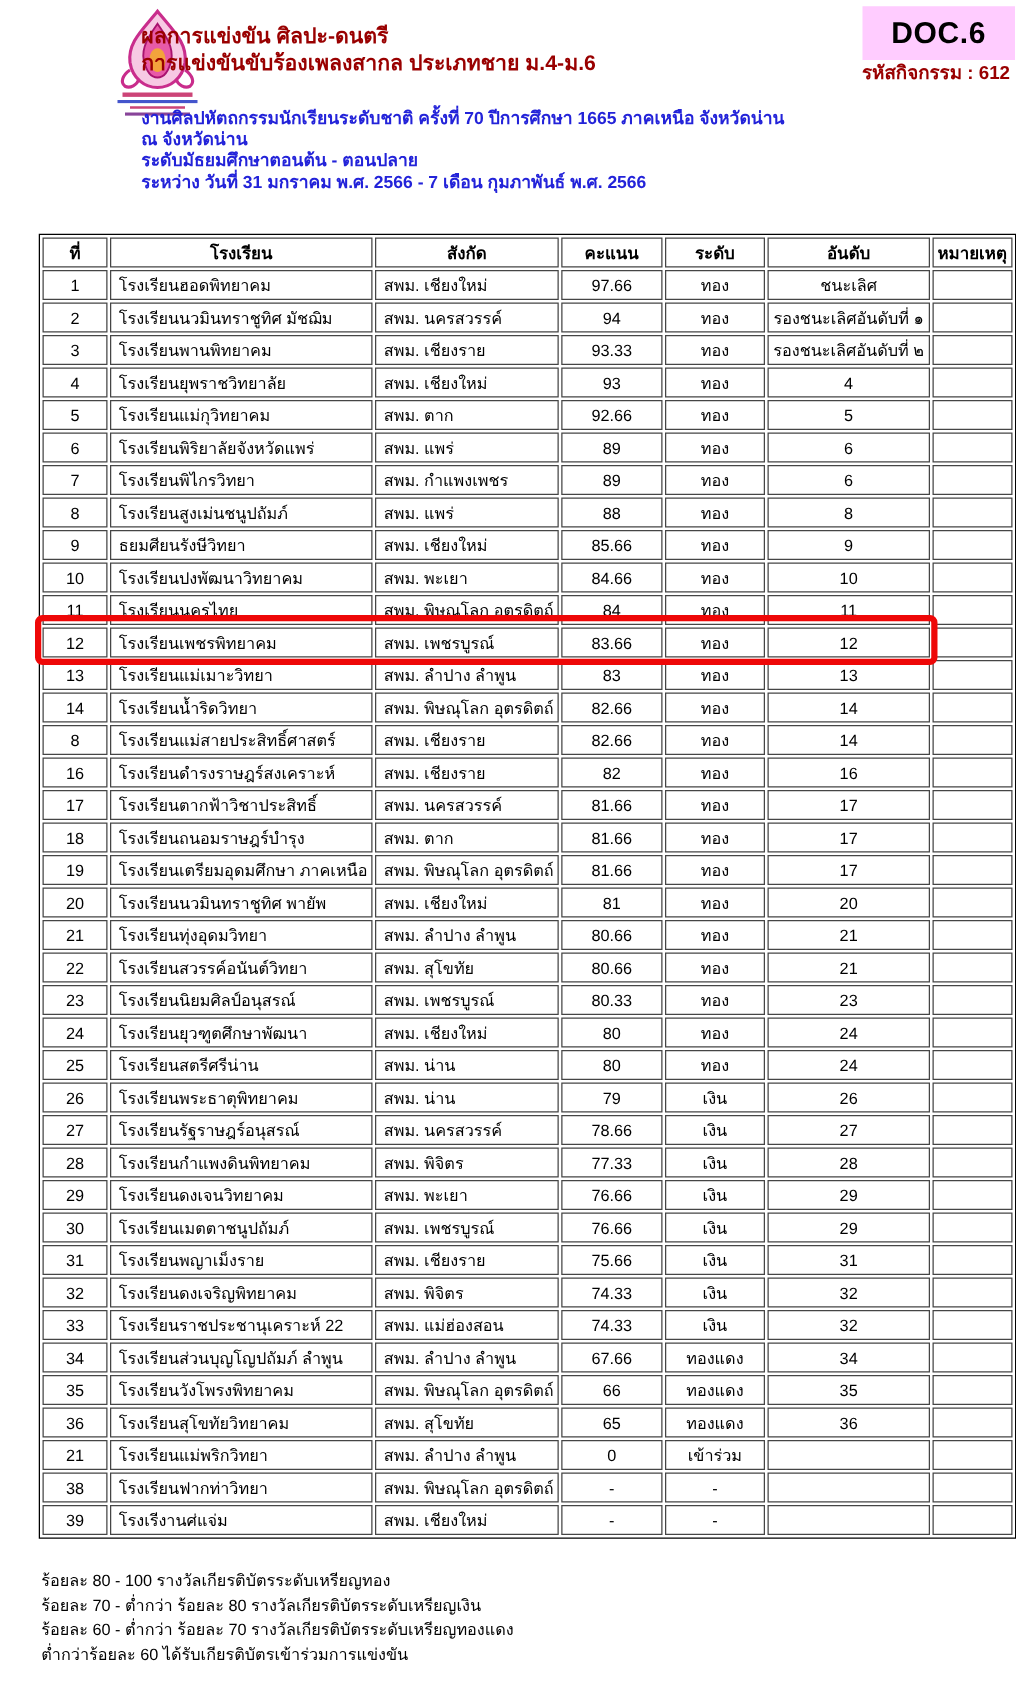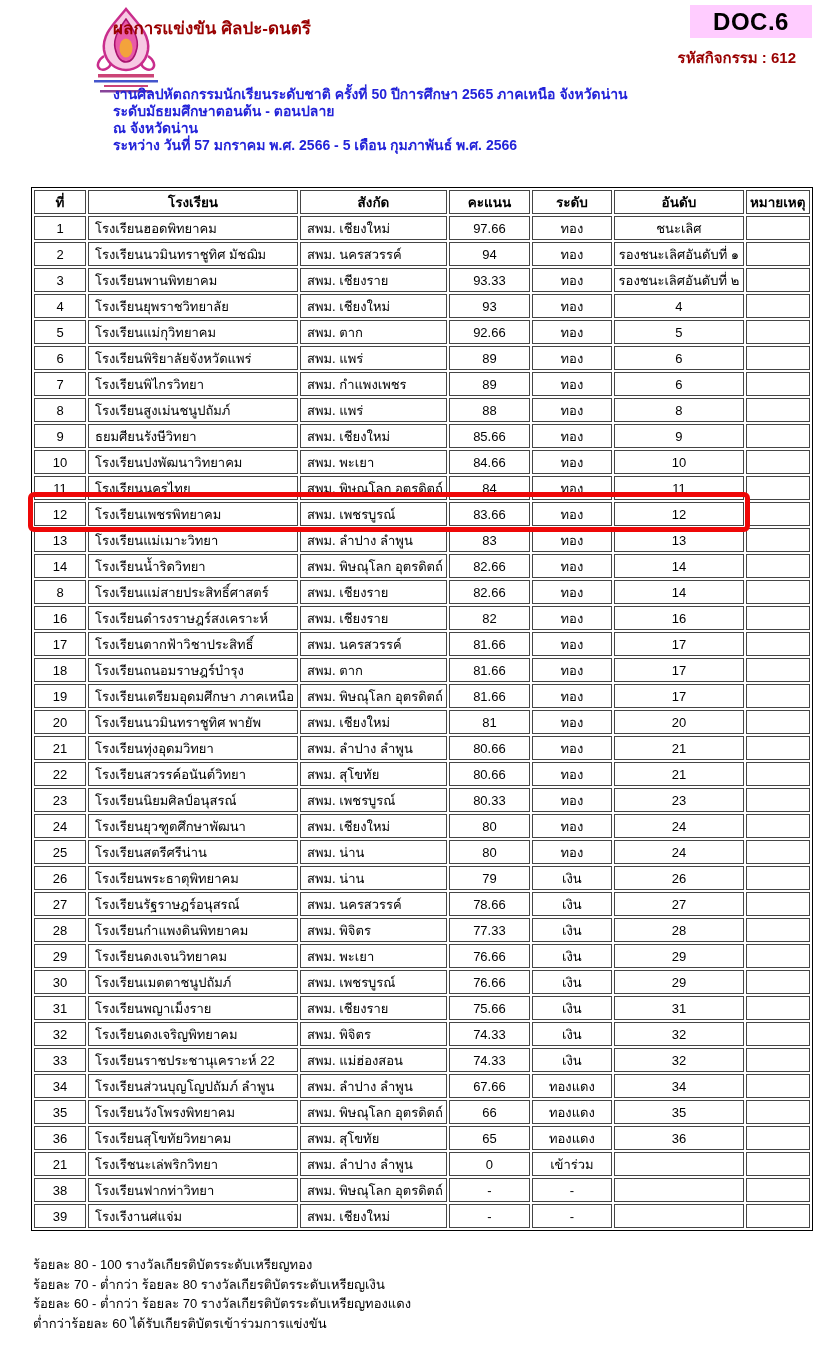--- a/index.html
+++ b/index.html
@@ -4,24 +4,24 @@
 <style>
   * { margin:0; padding:0; box-sizing:border-box; }
   html,body { background:#ffffff; }
   body { font-family:"Liberation Sans","DejaVu Sans",sans-serif; }
   .page { position:relative; width:813px; height:1350px; background:#ffffff; overflow:hidden;padding-left:34px; }
 
   
   .logo { position:absolute; left:86px; top:6px; width:80px; }
   .titles { position:absolute; left:113px; top:18px; color:#990000; font-weight:bold;
             font-size:17px; line-height:22px; white-space:nowrap; }
-  .doc-badge { position:absolute; left:690px; top:5px; width:122px; height:33px;
+  .doc-badge { position:absolute; left:690px; top:5px; width:122px; height:43px;
                background:#ffccff; display:flex; align-items:center; justify-content:center;
                font-size:24px; font-weight:bold; color:#000; letter-spacing:0.5px; }
-  .activity-code { position:absolute; top:46px; right:17px; color:#990000; font-weight:bold;
+  .activity-code { position:absolute; top:46px; right:5px; color:#990000; font-weight:bold;
                    font-size:15px; text-align:right; white-space:nowrap; }
   .info { position:absolute; left:113px; top:86px; color:#2323d9; font-weight:600;
           font-size:14px; line-height:17px; white-space:nowrap; }
 
   
   table.results { position:absolute; left:31px; top:187px; table-layout:fixed;
                   border-collapse:separate; border-spacing:2px; border:1px solid #000;
                   background:#fff; }
   .results th, .results td { border:1px solid #454545; height:24px; font-size:13px;
                   color:#000; white-space:nowrap; overflow:hidden; padding:0 3px;
@@ -54,30 +54,31 @@
         <rect x="12" y="68" width="56" height="3.5" fill="#cc4477"></rect>
         <rect x="8" y="74" width="64" height="2.5" fill="#4455cc"></rect>
         <rect x="18" y="79" width="44" height="2" fill="#cc4477"></rect>
         <rect x="14" y="84" width="52" height="2.5" fill="#884499"></rect>
       </g>
     </svg>
   </div>
 
   <div class="titles">
     <div>ผลการแข่งขัน ศิลปะ-ดนตรี</div>
+    <div>การแข่งขันขับร้องเพลงสากล ประเภทชาย ม.4-ม.6</div>
   </div>
 
   <div class="doc-badge">DOC.6</div>
   <div class="activity-code">รหัสกิจกรรม : 612</div>
 
   <div class="info">
-      <div>งานศิลปหัตถกรรมนักเรียนระดับชาติ ครั้งที่ 50 ปีการศึกษา 2565 ภาคเหนือ จังหวัดน่าน</div>
+      <div>งานศิลปหัตถกรรมนักเรียนระดับชาติ ครั้งที่ 70 ปีการศึกษา 1665 ภาคเหนือ จังหวัดน่าน</div>
+      <div>ณ จังหวัดน่าน</div>
       <div>ระดับมัธยมศึกษาตอนต้น - ตอนปลาย</div>
-      <div>ณ จังหวัดน่าน</div>
-      <div>ระหว่าง วันที่ 57 มกราคม พ.ศ. 2566 - 5 เดือน กุมภาพันธ์ พ.ศ. 2566</div>
+      <div>ระหว่าง วันที่ 31 มกราคม พ.ศ. 2566 - 7 เดือน กุมภาพันธ์ พ.ศ. 2566</div>
     </div>
 
   <table class="results">
     <colgroup>
         <col style="width: 52px;">
         <col style="width: 198px;">
         <col style="width: 144px;">
         <col style="width: 81px;">
         <col style="width: 80px;">
         <col style="width: 130px;">
@@ -414,21 +415,21 @@
           <td class="col0">36</td>
           <td class="col1">โรงเรียนสุโขทัยวิทยาคม</td>
           <td class="col2">สพม. สุโขทัย</td>
           <td class="col3">65</td>
           <td class="col4">ทองแดง</td>
           <td class="col5">36</td>
           <td class="col6"></td>
         </tr>
         <tr>
           <td class="col0">21</td>
-          <td class="col1">โรงเรีชนะเล่พริกวิทยา</td>
+          <td class="col1">โรงเรียนแม่พริกวิทยา</td>
           <td class="col2">สพม. ลำปาง ลำพูน</td>
           <td class="col3">0</td>
           <td class="col4">เข้าร่วม</td>
           <td class="col5"></td>
           <td class="col6"></td>
         </tr>
         <tr>
           <td class="col0">38</td>
           <td class="col1">โรงเรียนฟากท่าวิทยา</td>
           <td class="col2">สพม. พิษณุโลก อุตรดิตถ์</td>

